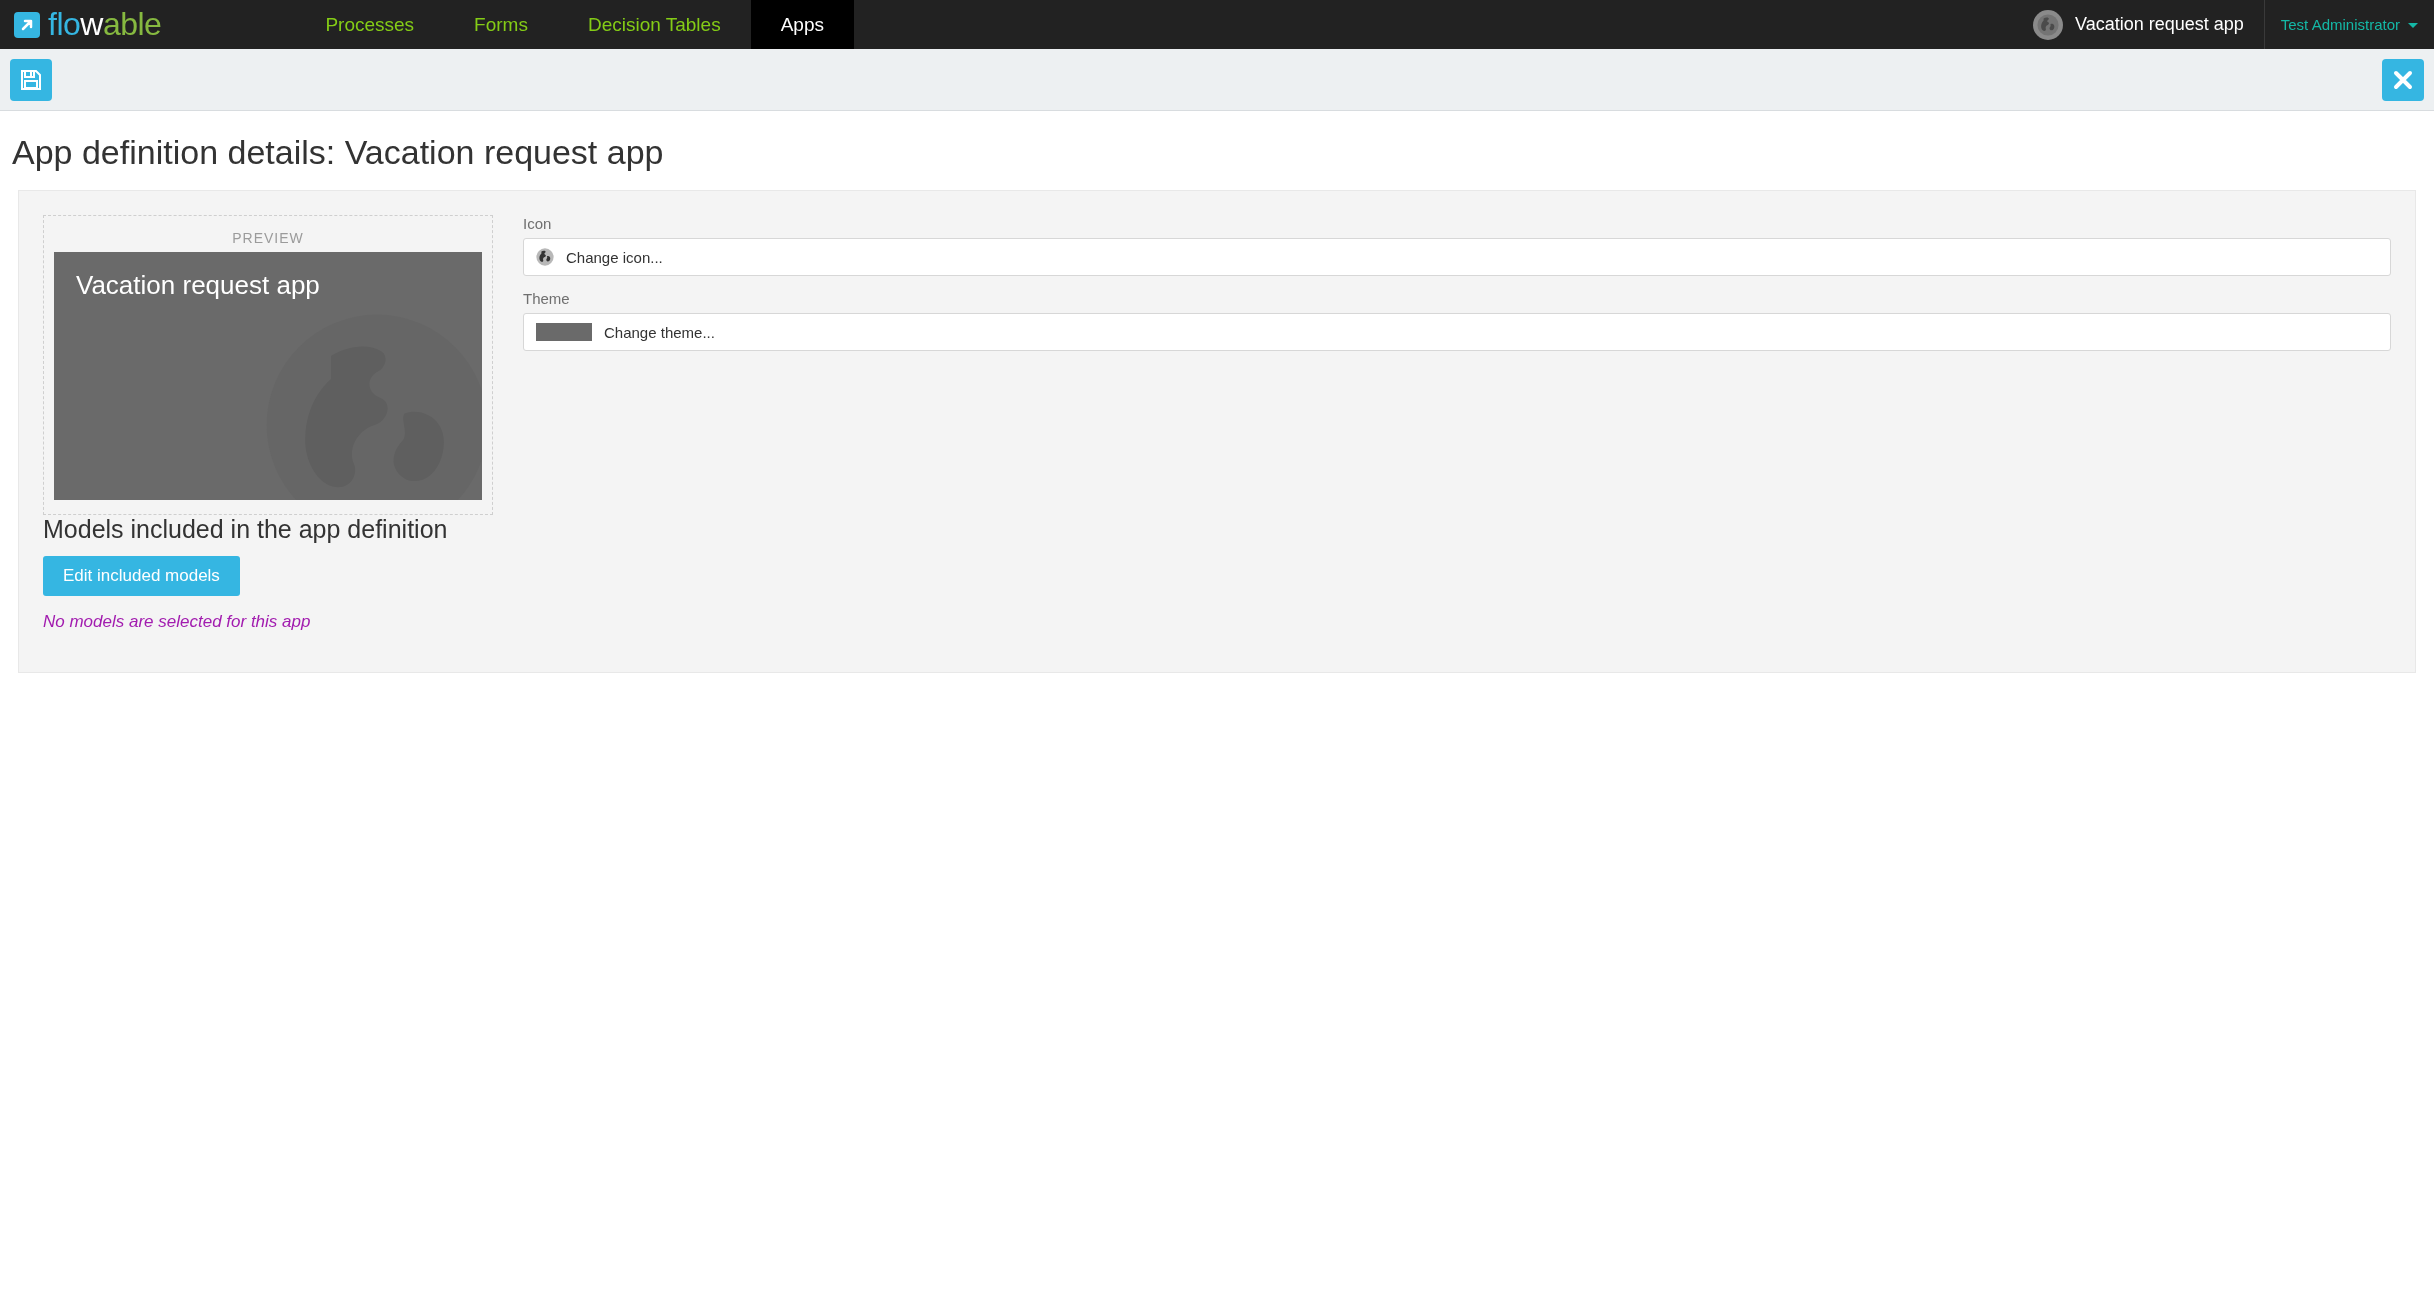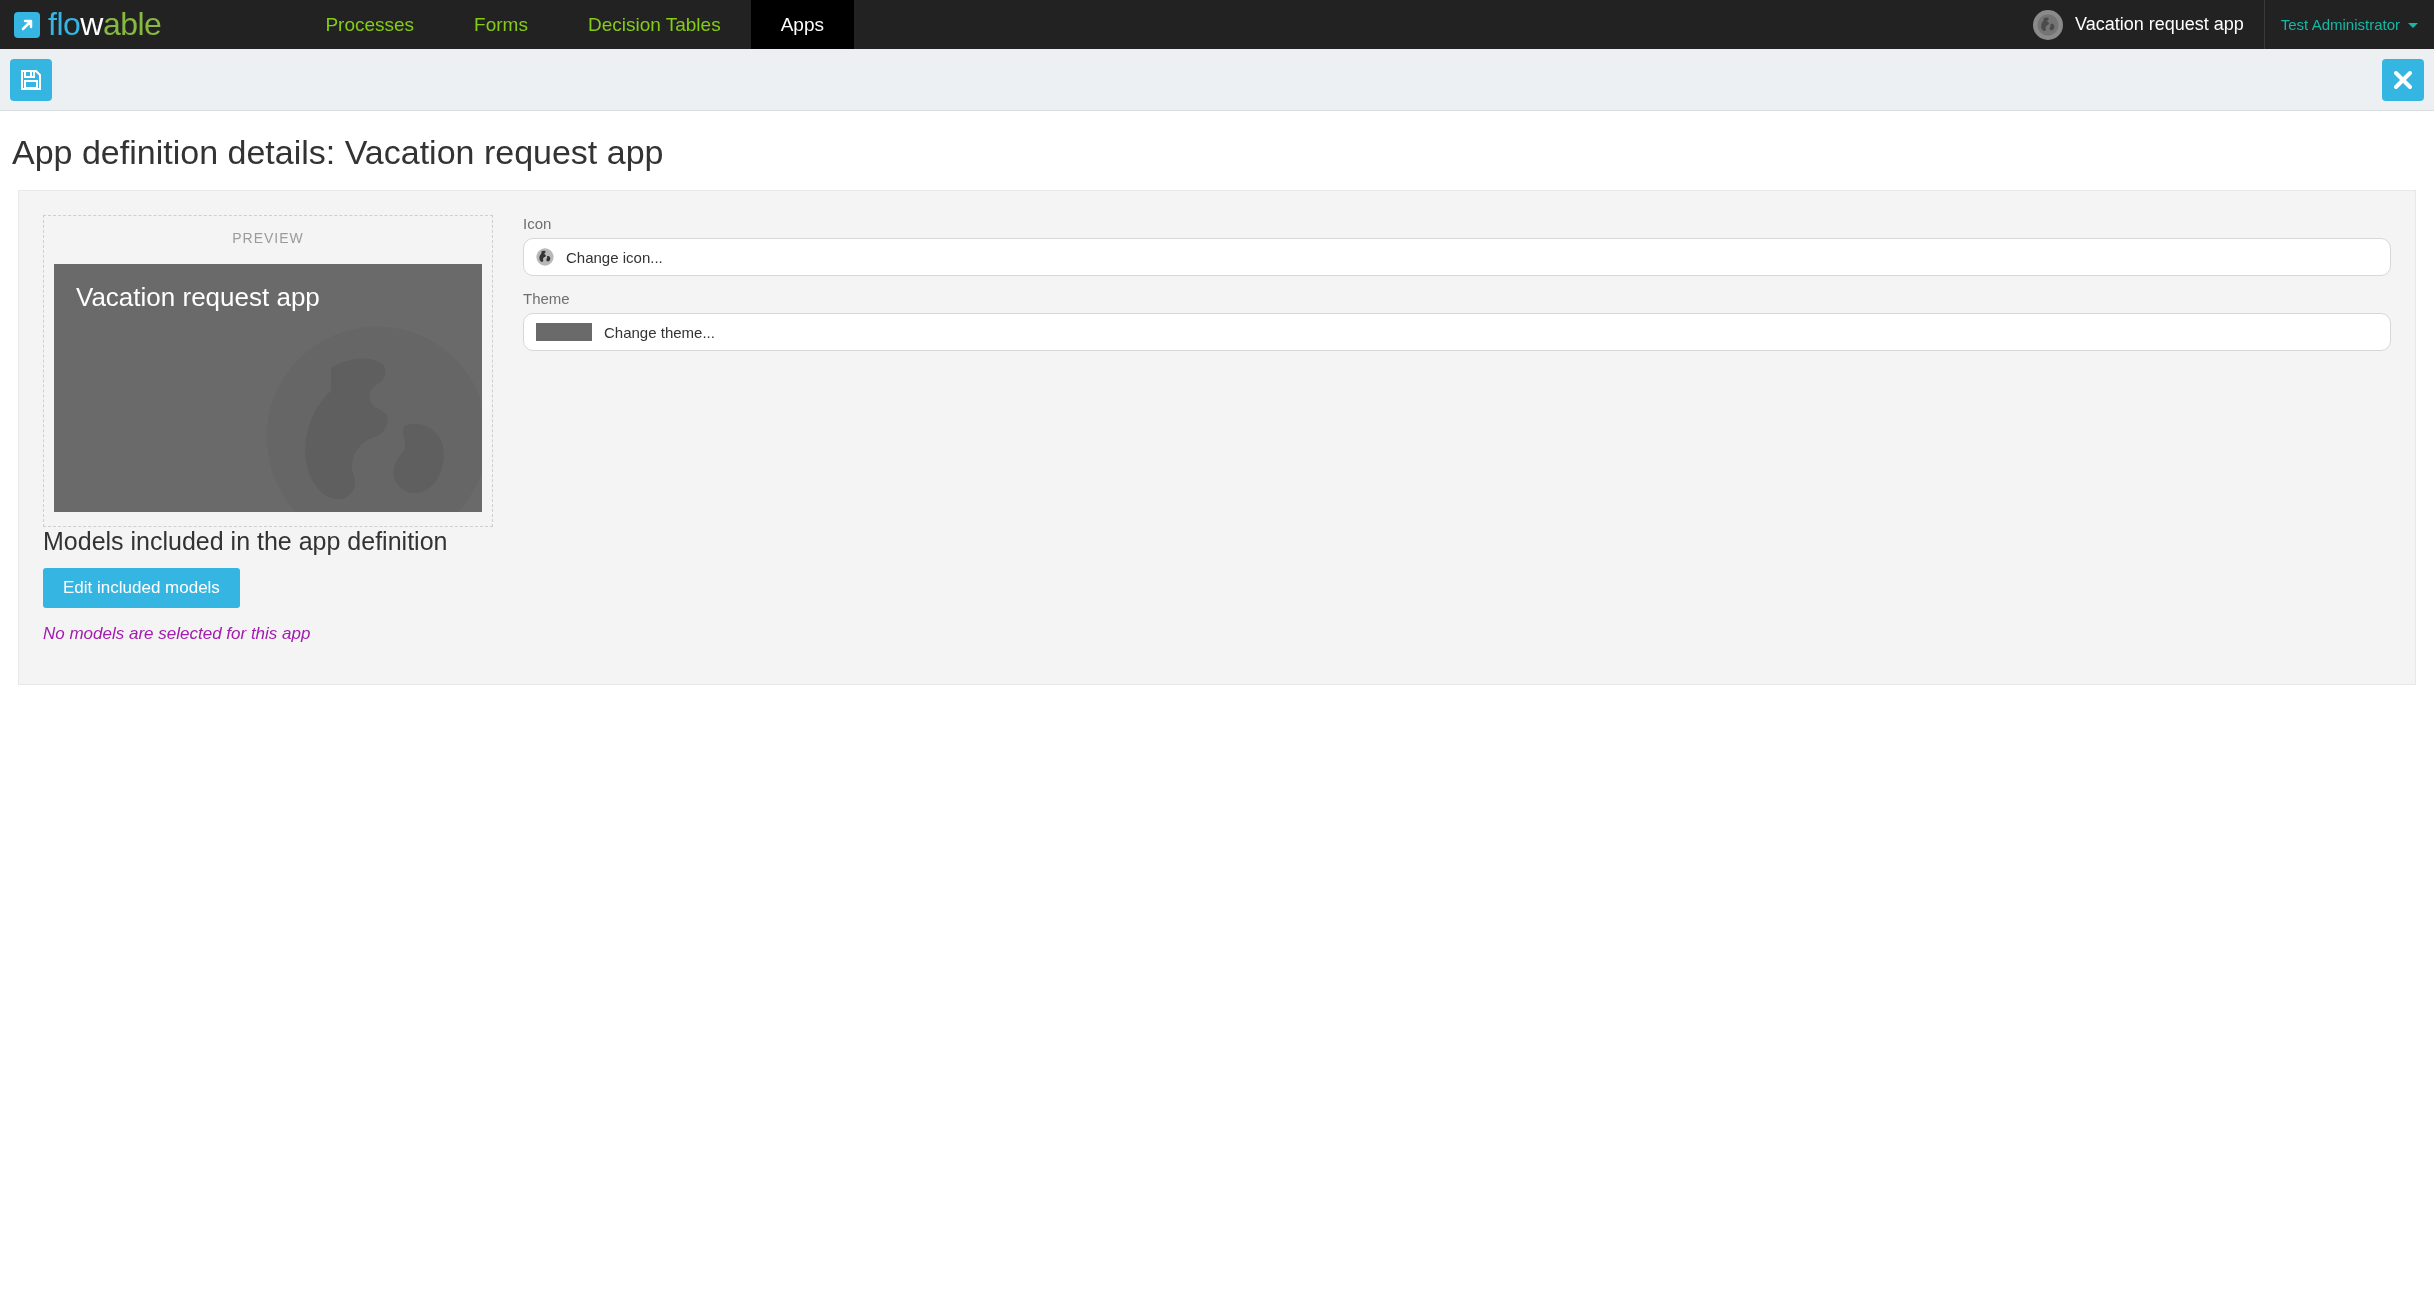--- a/index.html
+++ b/index.html
@@ -138,21 +138,21 @@
     background: #f4f4f4;
     width: 450px;
     flex-shrink: 0;
   }
   .preview-label {
     text-align: center;
     letter-spacing: 1px;
     color: #9b9b9b;
     font-size: 14px;
     font-weight: 500;
-    padding: 4px 0 18px;
+    padding: 4px 0 6px;
   }
   .preview-tile {
     background: #6a6a6a;
     height: 248px;
     position: relative;
     overflow: hidden;
     padding: 18px 22px;
   }
   .preview-tile .tile-title {
     color: #fff;
@@ -173,21 +173,21 @@
   .form-label {
     font-size: 15px;
     color: #6f6f6f;
     margin-bottom: 6px;
     display: block;
   }
   .picker-btn {
     width: 100%;
     background: #fff;
     border: 1px solid #d7d7d7;
-    border-radius: 10px;
+    border-radius: 3px;
     padding: 9px 12px;
     text-align: left;
     font-size: 15px;
     color: #333;
     display: flex;
     align-items: center;
     gap: 12px;
     cursor: pointer;
   }
   .picker-btn .mini-globe { width: 18px; height: 18px; flex-shrink: 0; }

